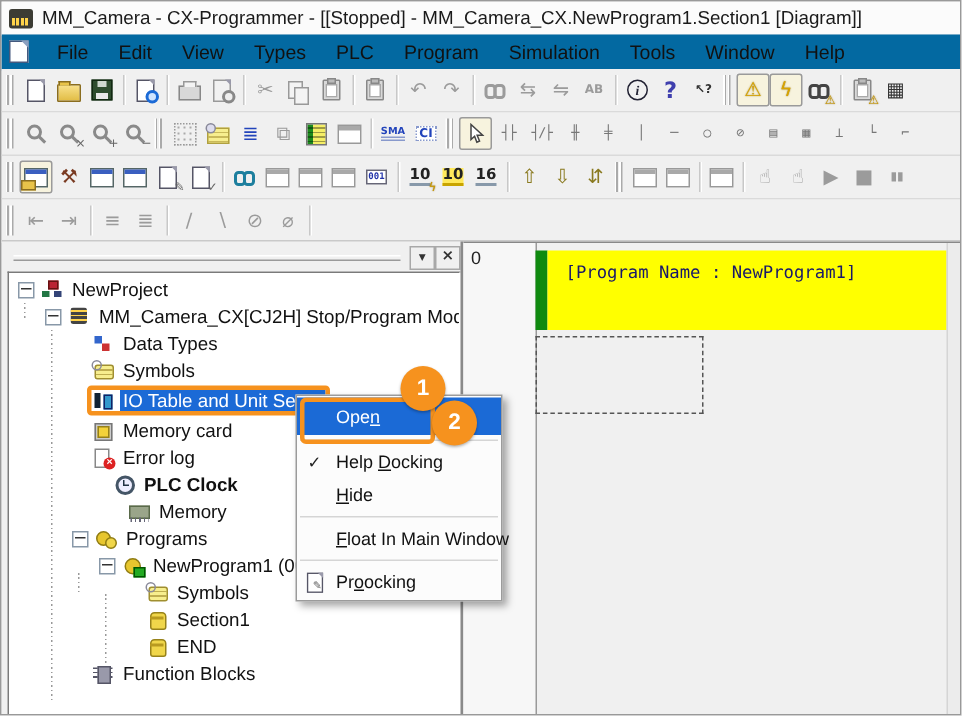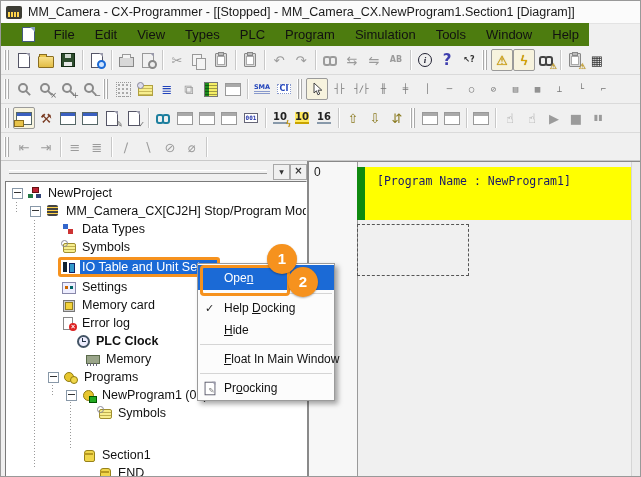--- a/index.html
+++ b/index.html
@@ -6,22 +6,22 @@
   #app{position:relative;width:641px;height:477px;background:#f0f0f0;overflow:hidden;
        font-family:"Liberation Sans",sans-serif;box-sizing:border-box;border:1px solid #999;}
   
   #titlebar{position:absolute;left:0;top:0;width:641px;height:22px;background:#fbfbfb;
             display:flex;align-items:center;border-bottom:1px solid #e3e3e3;}
   .appicon{width:16px;height:13px;margin:0 6px 0 5px;background:#3c3c34;border-radius:2px;position:relative;flex:none;}
   .appicon::after{content:"";position:absolute;left:2px;bottom:2px;right:2px;height:5px;
             background:repeating-linear-gradient(to right,#ffd34a 0 2px,#3c3c34 2px 3px);}
   #wtitle{font-size:12.5px;color:#1a1a1a;white-space:nowrap;}
   
-  #menubar{position:absolute;left:0;top:22px;width:588px;height:23px;background:#4d7c0f;
-           display:flex;align-items:center;border-bottom:1px solid #e0e0e0;justify-content:flex-end;}
+  #menubar{position:absolute;left:0;top:22px;width:641px;height:23px;background:#0369a1;
+           display:flex;align-items:center;border-bottom:1px solid #e0e0e0;}
   .mdicon{width:11px;height:13px;border:1px solid #44597e;background:#fff;margin:0 9px 0 5px;position:relative;flex:none;}
   .mdicon::after{content:"";position:absolute;right:-1px;top:-1px;border-style:solid;border-width:0 5px 5px 0;
            border-color:#f0f0f0 #8ba0c0 transparent transparent;}
   .mi{padding:0 10px;font-size:13px;color:#111;}
   
   #toolbars{position:absolute;left:0;top:45px;width:641px;}
   .tbrow{height:28px;display:flex;align-items:center;padding-left:1px;background:#f0f0f0;
          border-bottom:1px solid #dadada;overflow:hidden;}
   .grip{width:5px;height:20px;margin:0 4px 0 2px;flex:none;
         background:linear-gradient(to right,#fff 0 1px,#aaa 1px 2px,transparent 2px 3px,#fff 3px 4px,#aaa 4px 5px);}
@@ -532,27 +532,20 @@
           <span class="espace"></span>
           <span class="rowcore">
             <span class="ti ti-iotable"></span>
             <span class="tlabel sel">IO Table and Unit Setup</span>
             <span class="ring" style="border-color: rgb(246, 146, 30);"></span>
           </span>
         </div>
         <div class="trow" style="padding-left: 42px;">
           <span class="espace"></span>
           <span class="rowcore">
-            <span class="ti ti-settings"></span>
-            <span class="tlabel">Settings</span>
-          </span>
-        </div>
-        <div class="trow" style="padding-left: 42px;">
-          <span class="espace"></span>
-          <span class="rowcore">
             <span class="ti ti-memcard"></span>
             <span class="tlabel">Memory card</span>
           </span>
         </div>
         <div class="trow" style="padding-left: 42px;">
           <span class="espace"></span>
           <span class="rowcore">
             <span class="ti ti-errorlog"></span>
             <span class="tlabel">Error log</span>
           </span>
@@ -585,21 +578,21 @@
             <span class="tlabel">NewProgram1 (00)</span>
           </span>
         </div>
         <div class="trow" style="padding-left: 78px;">
           <span class="espace"></span>
           <span class="rowcore">
             <span class="ti ti-symbols"></span>
             <span class="tlabel">Symbols</span>
           </span>
         </div>
-        <div class="trow" style="padding-left: 62px; margin-top: 24px;">
+        <div class="trow" style="padding-left: 78px;">
           <span class="espace"></span>
           <span class="rowcore">
             <span class="ti ti-section"></span>
             <span class="tlabel">Section1</span>
           </span>
         </div>
         <div class="trow" style="padding-left: 78px;">
           <span class="espace"></span>
           <span class="rowcore">
             <span class="ti ti-section"></span>

